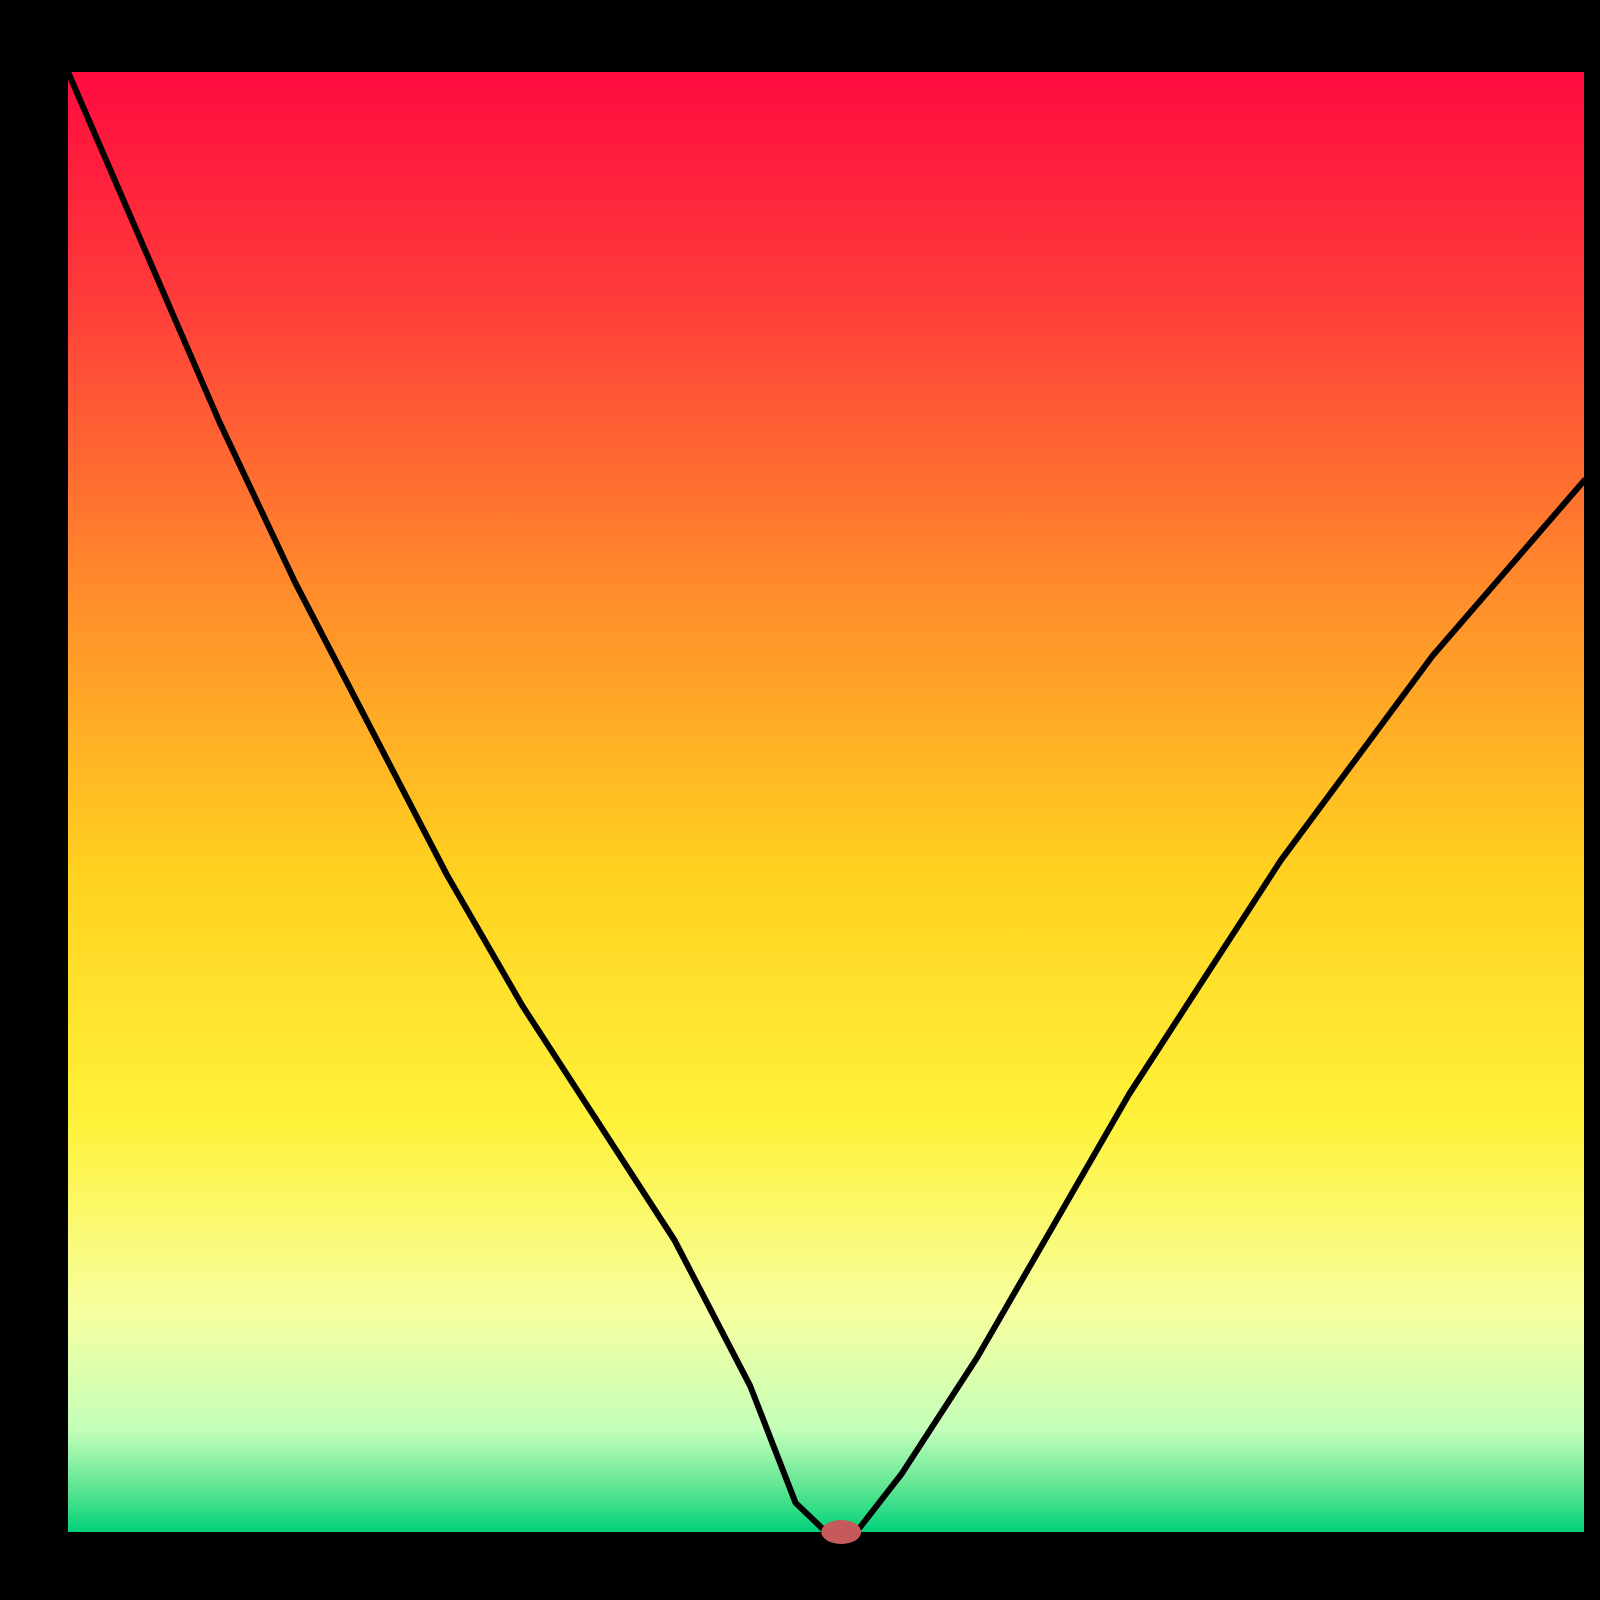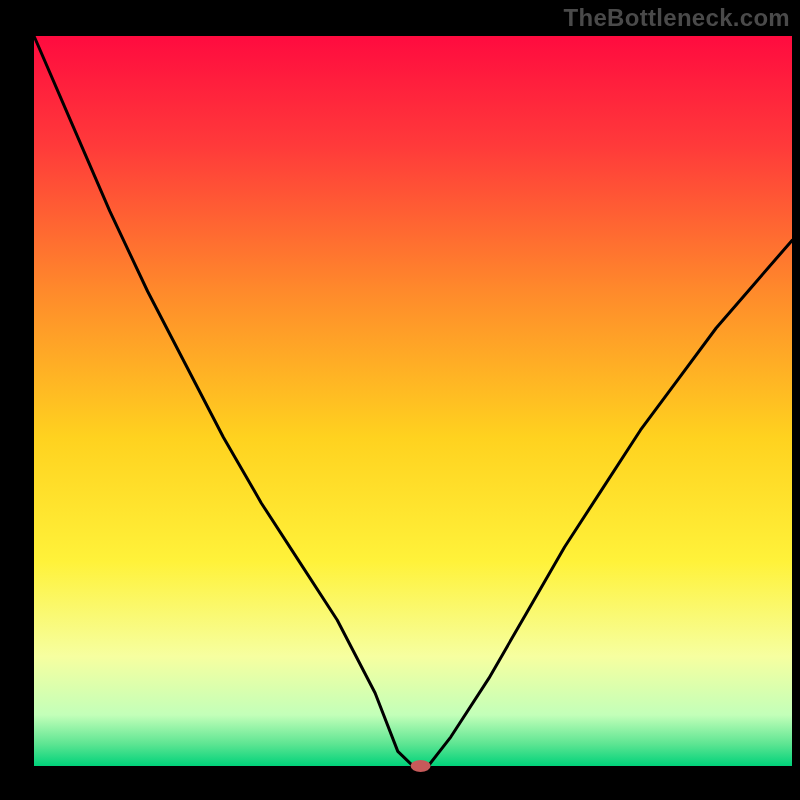--- a/index.html
+++ b/index.html
@@ -29,21 +29,20 @@
   svg {
     position: absolute;
     top: 0;
     left: 0;
   }
 </style>
 </head>
 <body>
 
 <div class="frame">
-  <div class="attribution">TheBottleneck.com</div>
   <svg id="chart-svg" width="800" height="800">
       <defs>
         <linearGradient id="bg-grad" x1="0" y1="0" x2="0" y2="1">
           <stop offset="0%" stop-color="#ff0b3f"></stop>
           <stop offset="15%" stop-color="#ff3a3a"></stop>
           <stop offset="35%" stop-color="#ff8a2b"></stop>
           <stop offset="55.00000000000001%" stop-color="#ffd21f"></stop>
           <stop offset="72%" stop-color="#fff23a"></stop>
           <stop offset="85%" stop-color="#f6ffa0"></stop>
           <stop offset="93%" stop-color="#c3ffb9"></stop>

